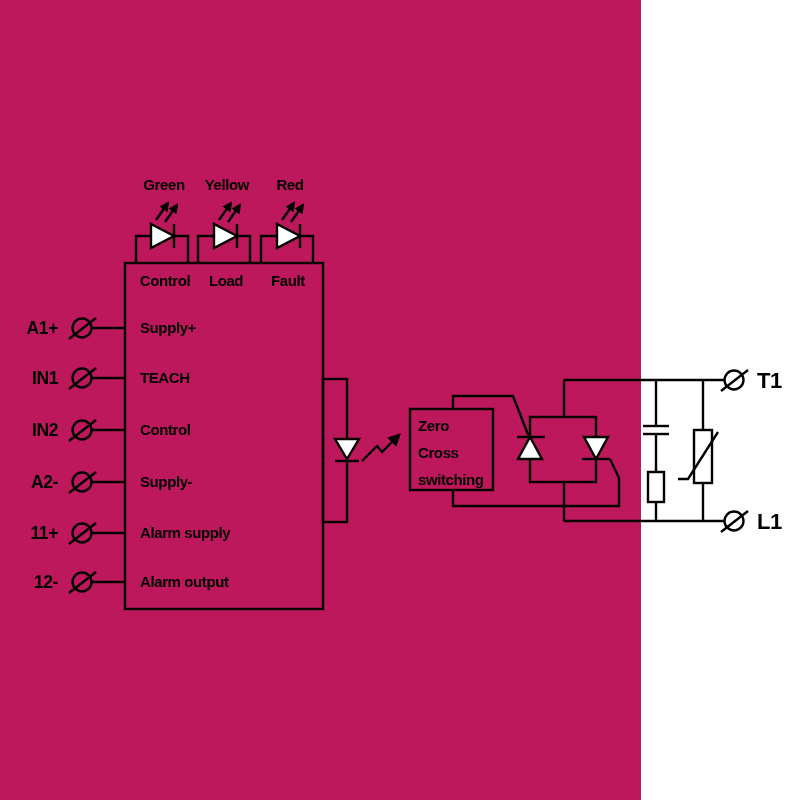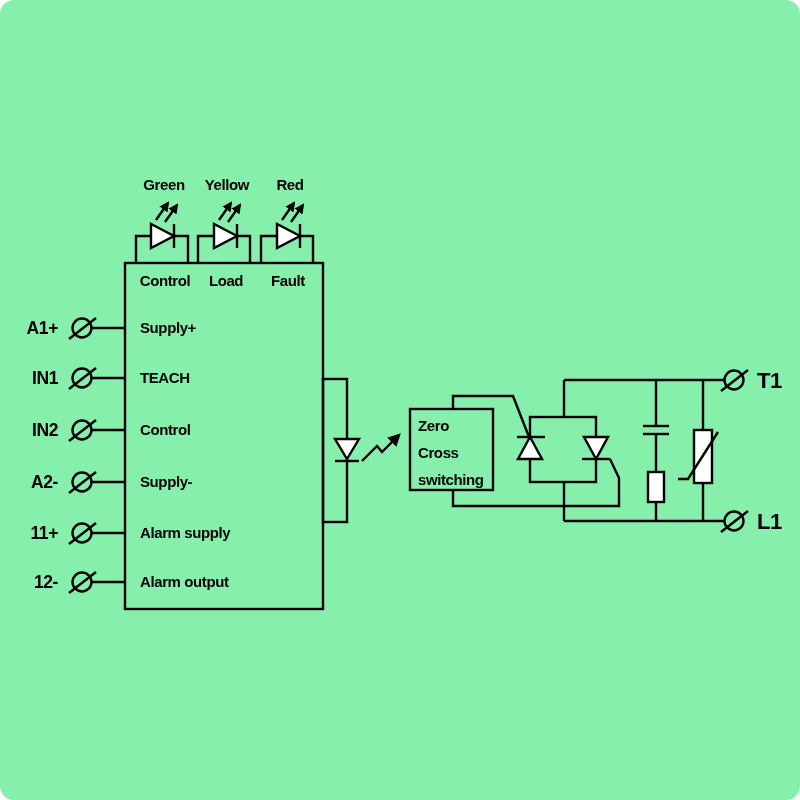--- a/index.html
+++ b/index.html
@@ -1,16 +1,16 @@
 <!DOCTYPE html>
 <html><head>
 <meta charset="utf-8">
 <style>
   html,body{margin:0;padding:0;background:#ffffff;}
-  .stage{width:800px;height:800px;background:#86efac;position:relative;font-family:"Liberation Sans",sans-serif;border-radius:14px;}
+  .stage{width:641px;height:800px;background:#be185d;position:relative;font-family:"Liberation Sans",sans-serif;}
   svg text{font-family:"Liberation Sans",sans-serif;fill:#000;font-weight:700;letter-spacing:-0.4px;}
   .sym{fill:none;stroke:#000;stroke-width:2.4;stroke-linejoin:miter;}
   .symw{fill:#fff;stroke:#000;stroke-width:2.4;stroke-linejoin:miter;}
   .t-terminal{font-size:17.5px;}
   .t-signal{font-size:15px;}
   .t-led{font-size:15px;}
   .t-zc{font-size:15px;}
   .t-rail{font-size:22px;}
 </style>
 </head>

